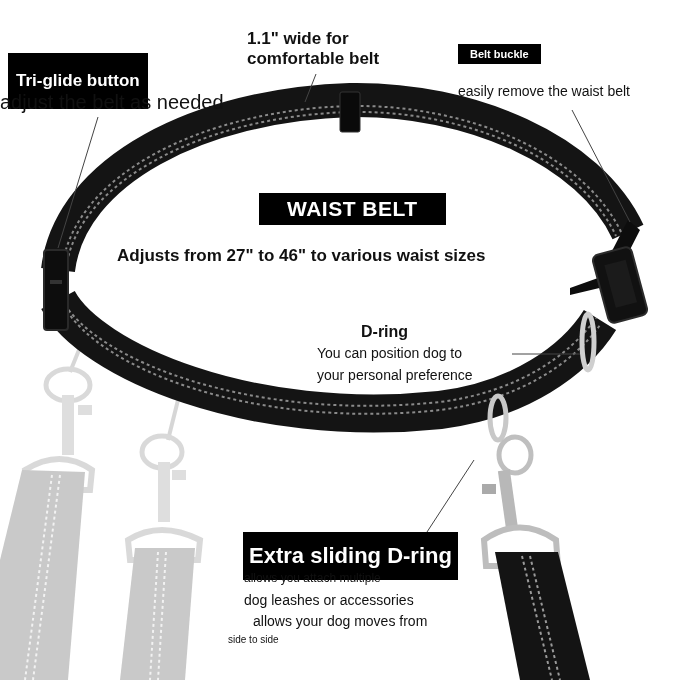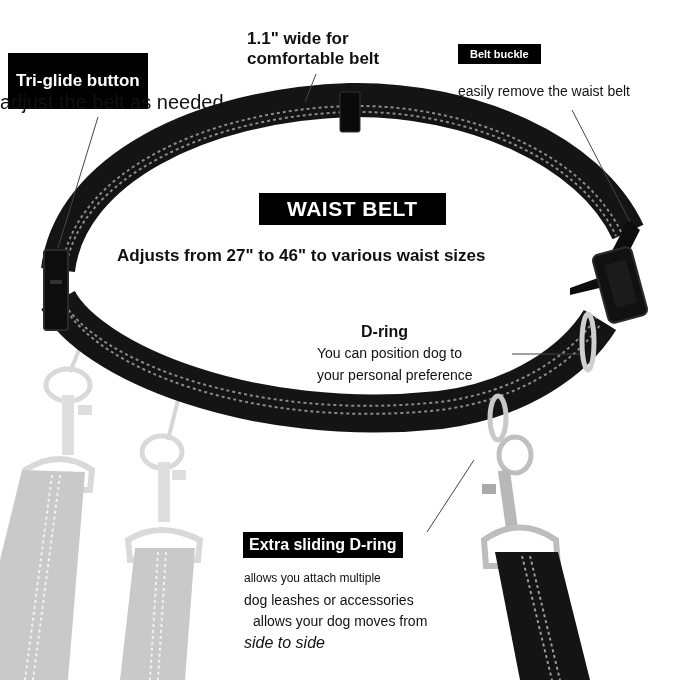--- a/index.html
+++ b/index.html
@@ -98,19 +98,19 @@
   <div class="label-box" style="left:458px;top:44px;padding:4px 12px;font-size:11px;">Belt buckle</div>
   <div class="txt" style="left:458px;top:83px;font-size:14px;">easily remove the waist belt</div>
 
   <div class="label-box" style="left:259px;top:193px;padding:4px 28px;font-size:21px;letter-spacing:0.5px;">WAIST BELT</div>
   <div class="txt bold" style="left:117px;top:246px;font-size:17px;">Adjusts from 27" to 46" to various waist sizes</div>
 
   <div class="txt bold" style="left:317px;top:323px;font-size:16px;margin-left:44px;">D-ring</div>
   <div class="txt" style="left:317px;top:345px;font-size:14px;">You can position dog to</div>
   <div class="txt" style="left:317px;top:367px;font-size:14px;">your personal preference</div>
 
-  <div class="label-box" style="left:243px;top:532px;padding:4px 6px;font-size:16px;">Extra sliding D-ring</div>
+  <div class="label-box" style="left:243px;top:532px;padding:11px 6px;font-size:22px;">Extra sliding D-ring</div>
   <div class="txt" style="left:244px;top:571px;font-size:12px;">allows you attach multiple</div>
   <div class="txt" style="left:244px;top:592px;font-size:14px;">dog leashes or accessories</div>
   <div class="txt" style="left:253px;top:613px;font-size:14px;">allows your dog moves from</div>
-  <div class="txt" style="left:244px;top:634px;font-size:16px;font-style:italic;">side to side</div>
+  <div class="txt" style="left:228px;top:634px;font-size:10px;">side to side</div>
 
 </div>
 
 </body></html>

